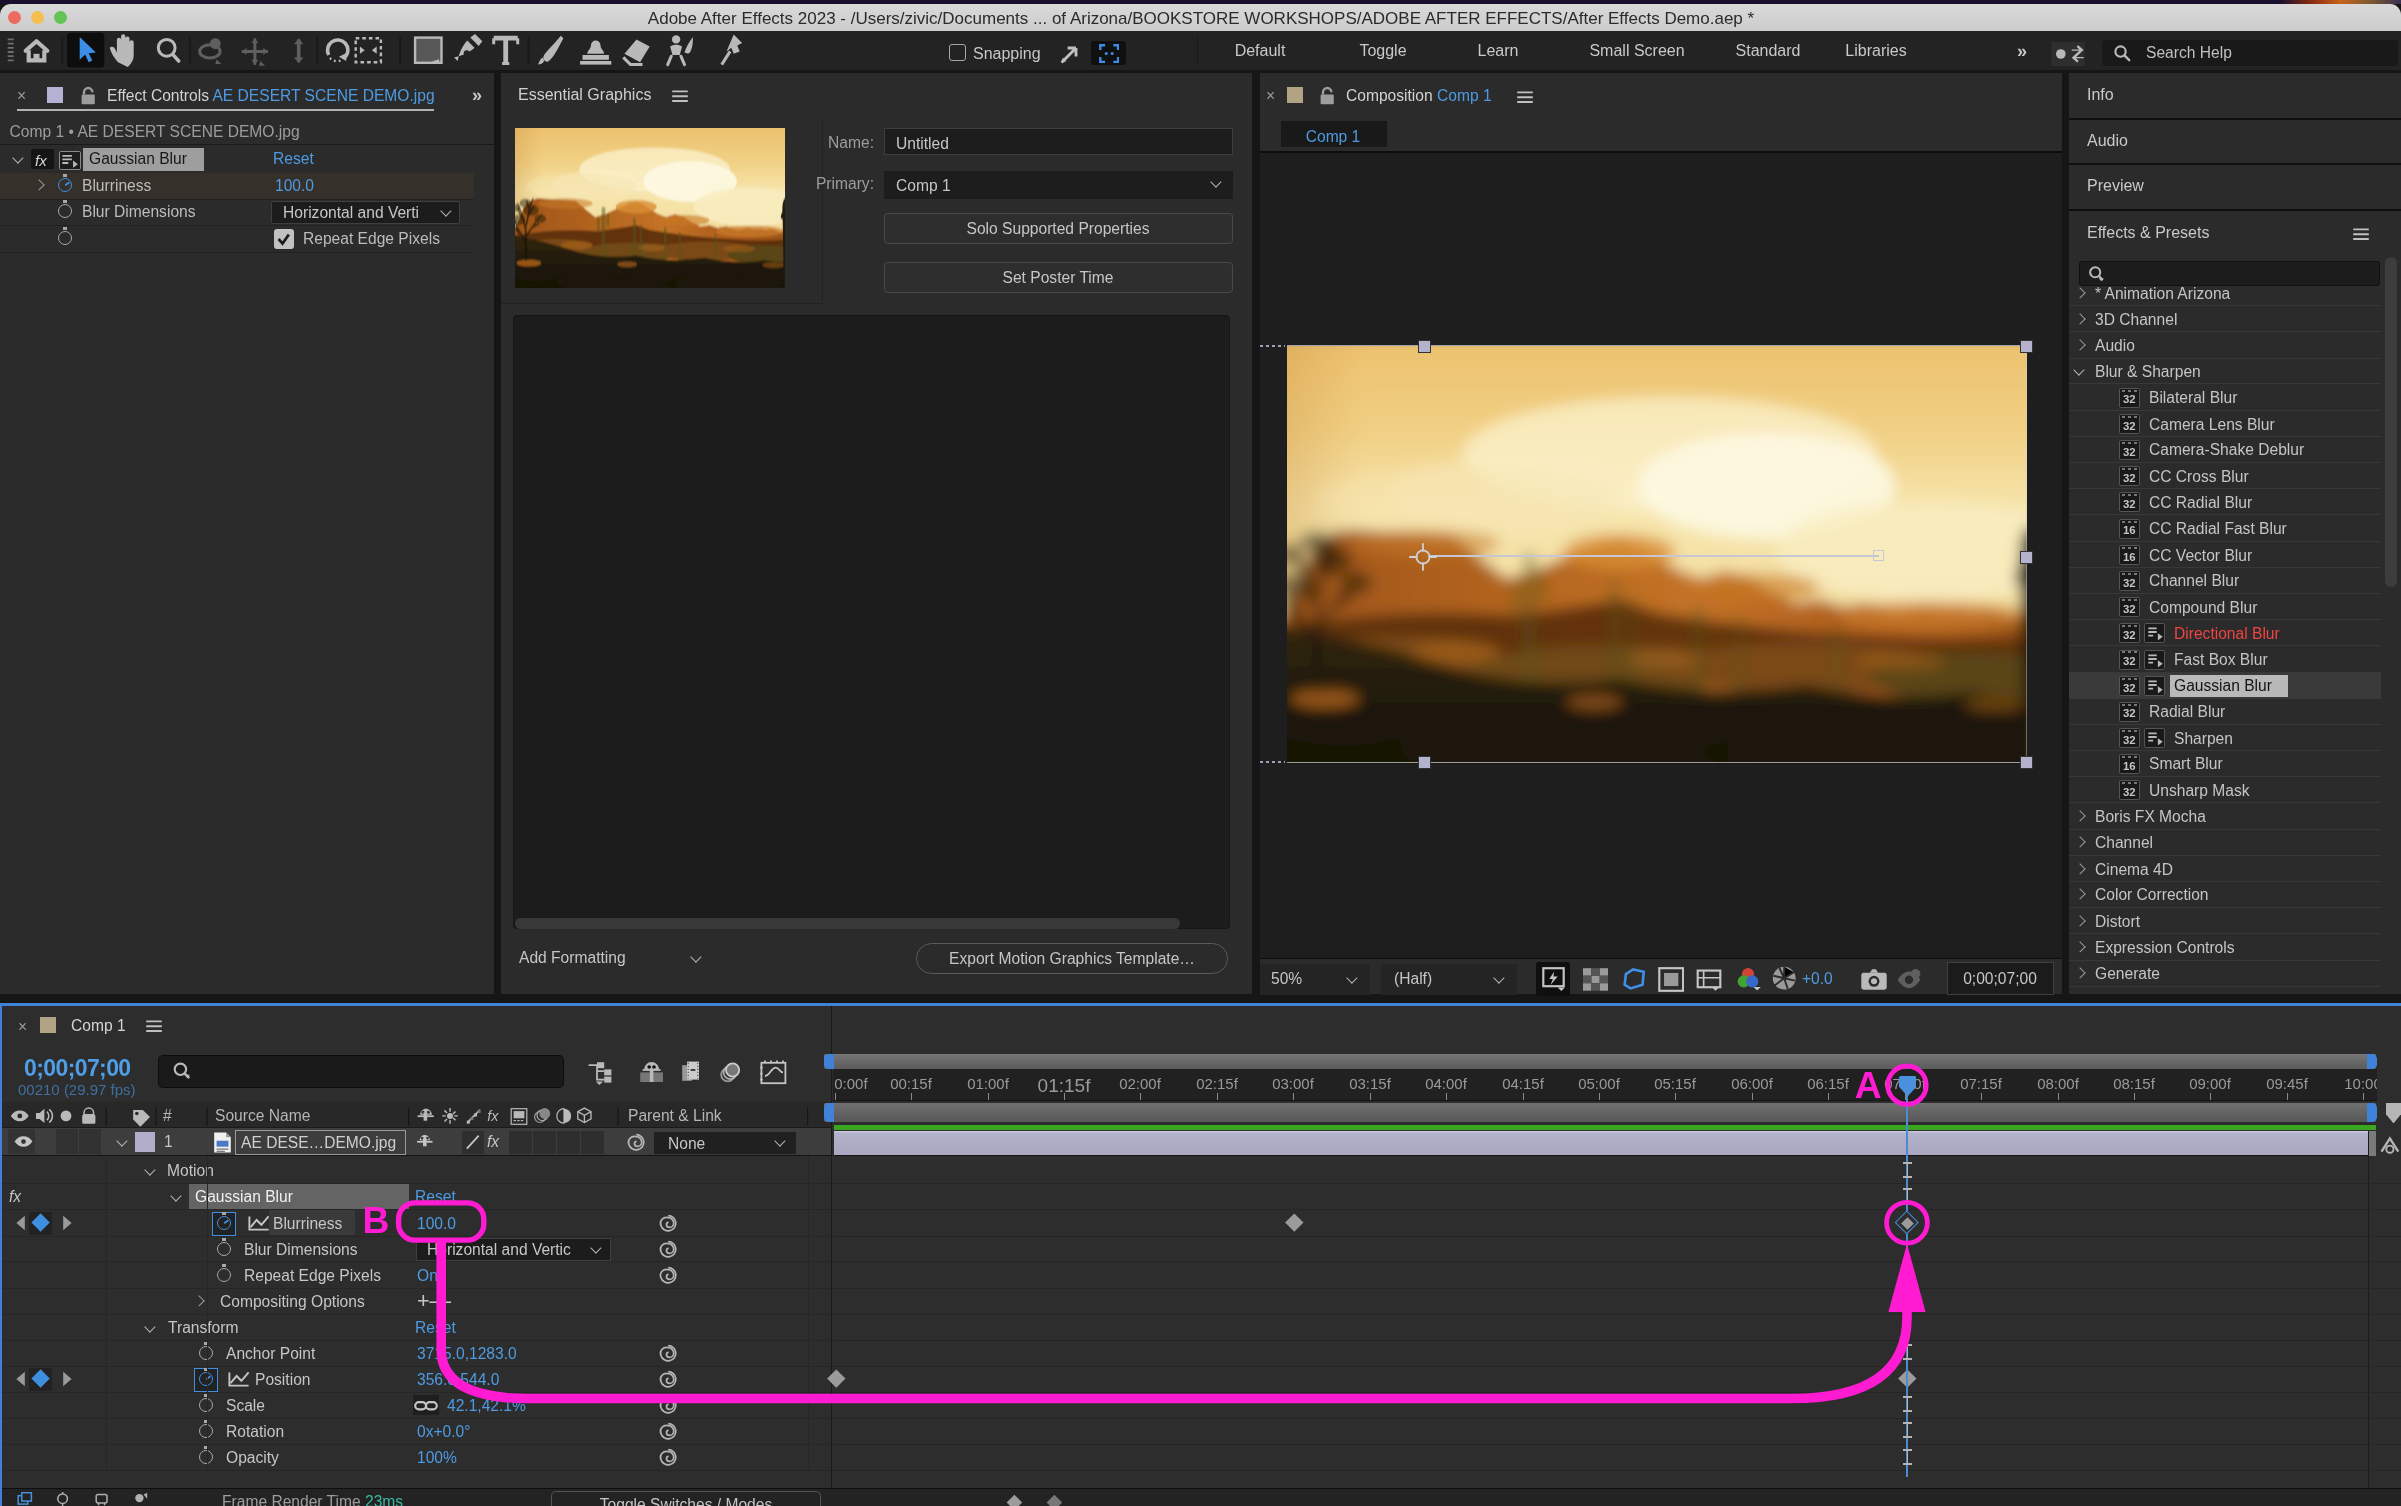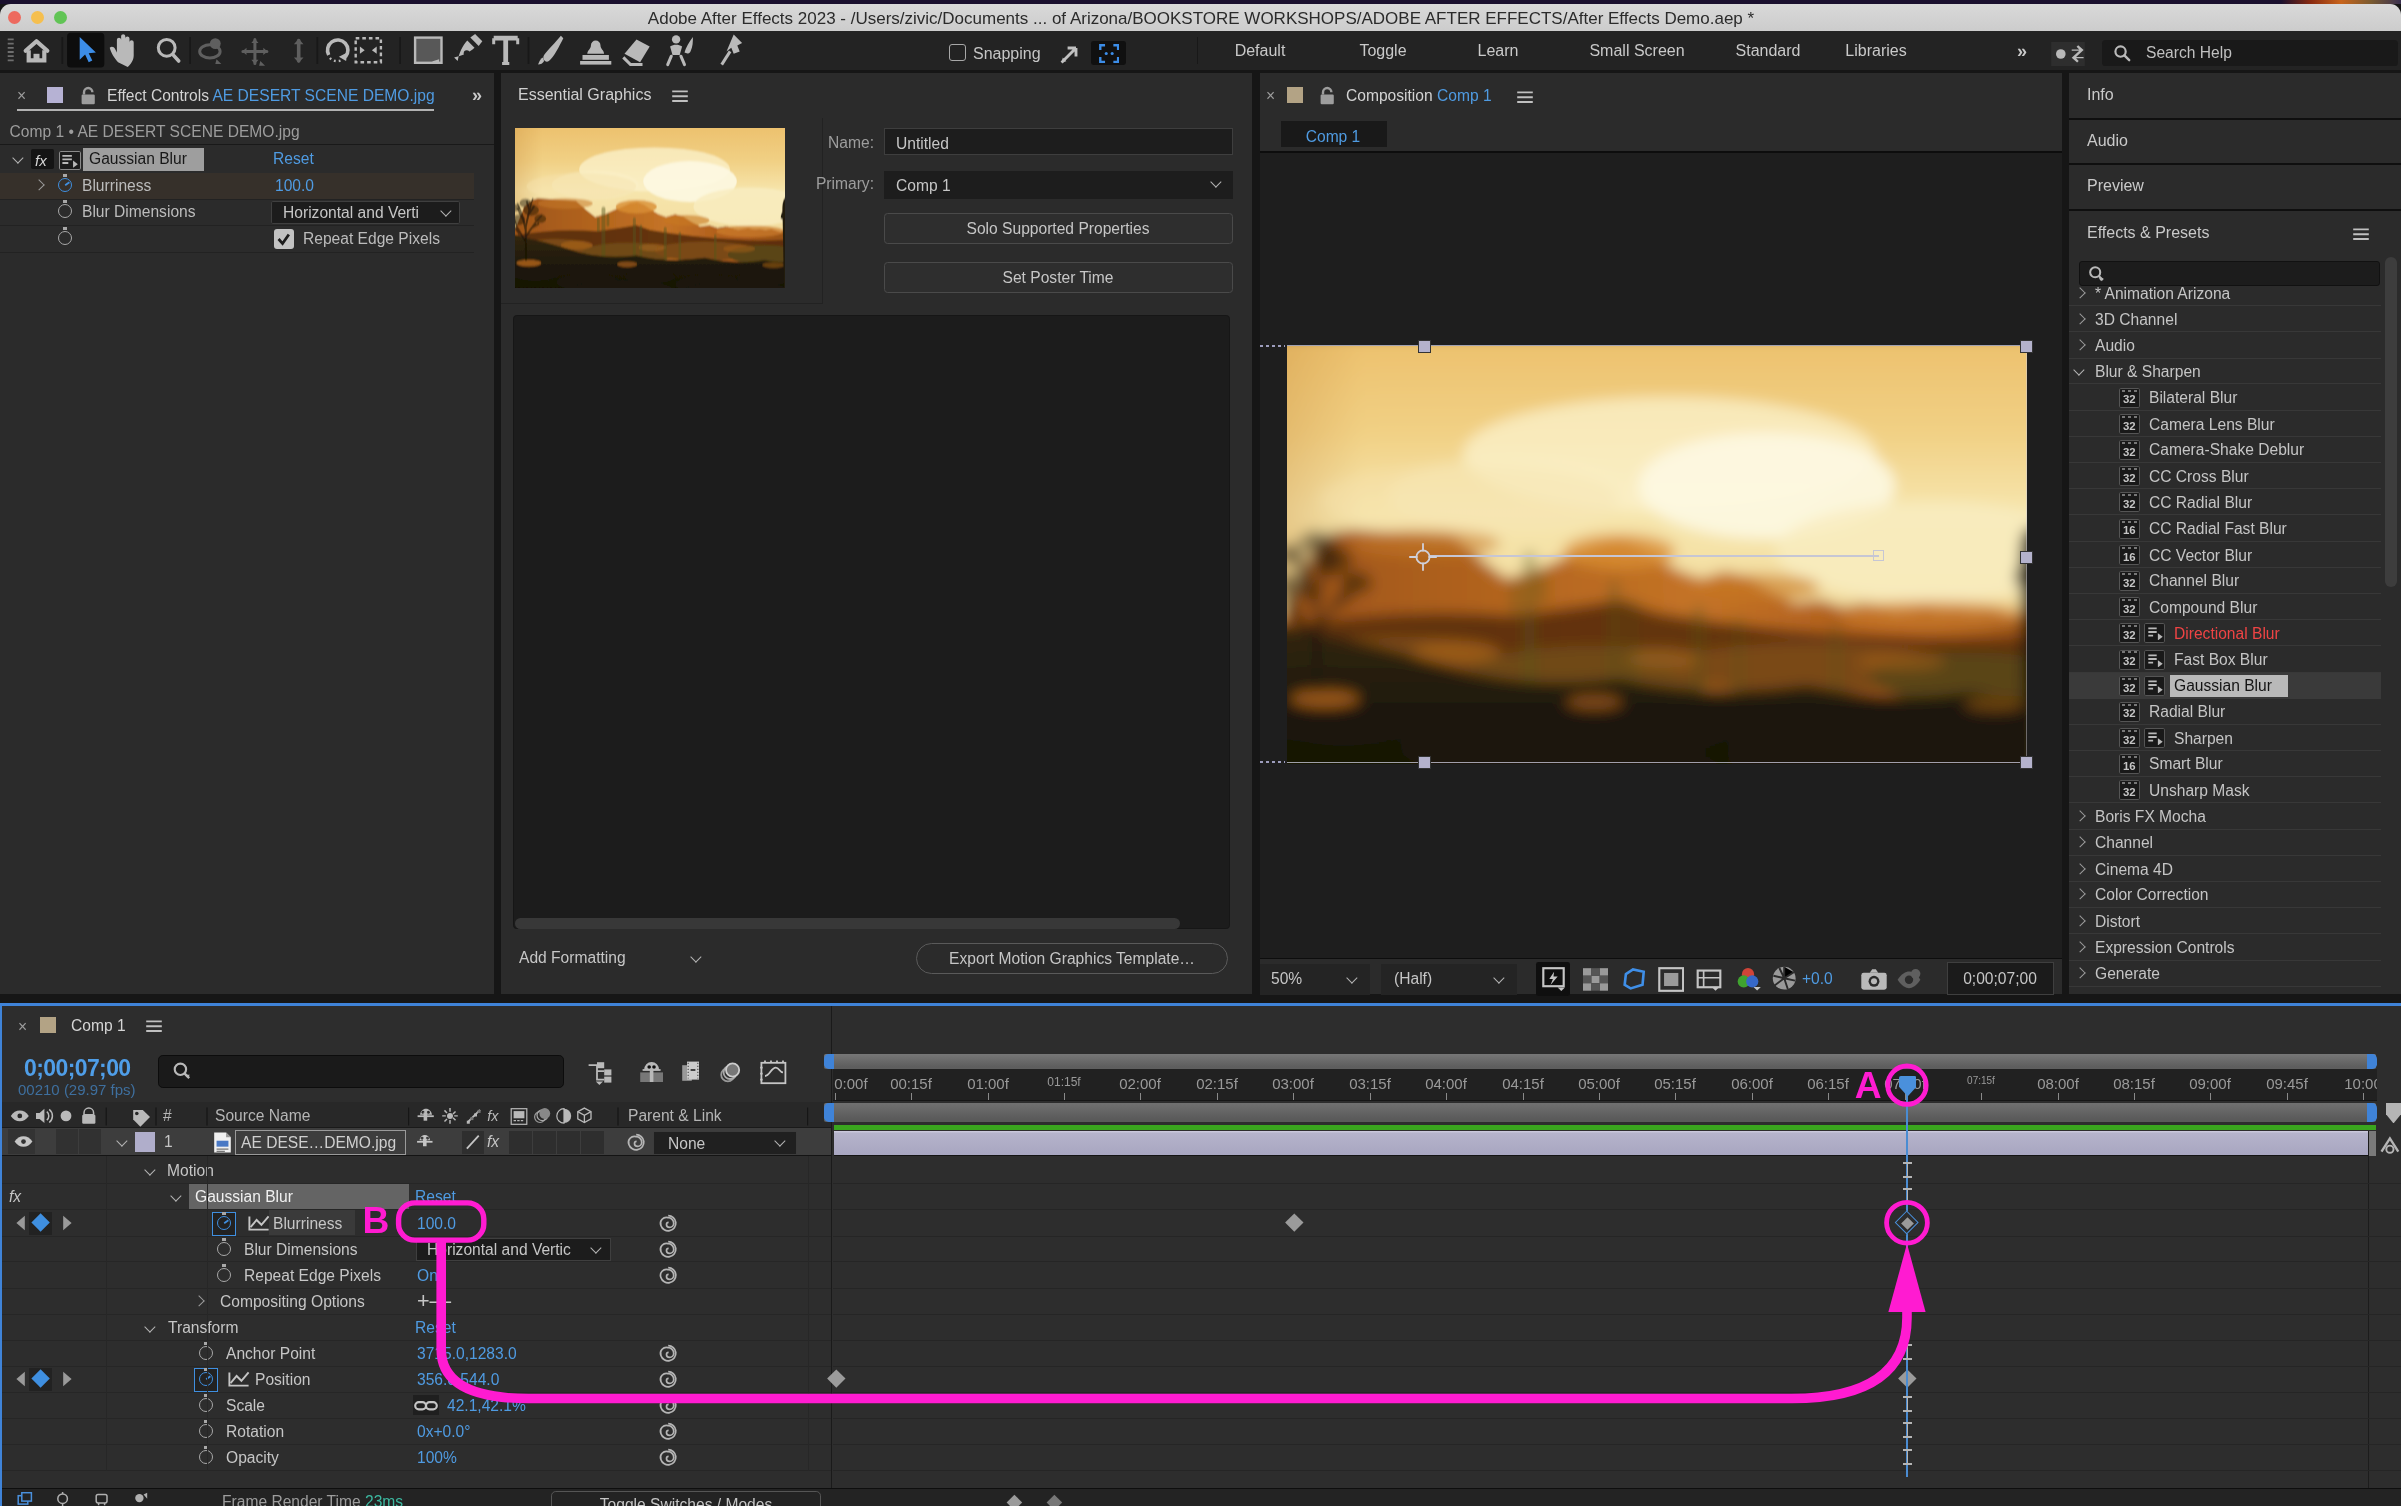--- a/index.html
+++ b/index.html
@@ -866,21 +866,21 @@
 <div class="ab" style="left:824px;top:1054px;width:1552px;height:15px;background:linear-gradient(#777,#5e5e5e 85%);border-radius:1.8px"></div>
 <div class="ab" style="left:824px;top:1054px;width:9.6px;height:15px;background:#3f83d8;border-radius:4.8px 0 0 4.8px"></div>
 <div class="ab" style="left:2367px;top:1054px;width:9.6px;height:15px;background:#3f83d8;border-radius:0 4.8px 4.8px 0"></div>
 <div class="ab" style="left:833px;top:1069px;width:1544px;height:32px;background:#212121;border-bottom:1.2px solid #161616;overflow:hidden" id="ruler">
     <div class="t" style="left:1.2px;top:7.2px;font-size:15px;color:#9a9a9a">0:00f</div>
     <div class="ab" style="left:1.8px;top:24px;width:1.2px;height:7.8px;background:#8a8a8a"></div>
     <div class="t ctr" style="left:78px;top:7.2px;font-size:15px;color:#9a9a9a">00:15f</div>
     <div class="ab" style="left:78px;top:24px;width:1.2px;height:7.8px;background:#8a8a8a"></div>
     <div class="t ctr" style="left:155px;top:7.2px;font-size:15px;color:#9a9a9a">01:00f</div>
     <div class="ab" style="left:155px;top:24px;width:1.2px;height:7.8px;background:#8a8a8a"></div>
-    <div class="t ctr" style="left:231px;top:7.2px;font-size:12px;color:#9a9a9a">01:15f</div>
+    <div class="t ctr" style="left:231px;top:7.2px;font-size:19px;color:#9a9a9a">01:15f</div>
     <div class="ab" style="left:231px;top:24px;width:1.2px;height:7.8px;background:#8a8a8a"></div>
     <div class="t ctr" style="left:307px;top:7.2px;font-size:15px;color:#9a9a9a">02:00f</div>
     <div class="ab" style="left:307px;top:24px;width:1.2px;height:7.8px;background:#8a8a8a"></div>
     <div class="t ctr" style="left:384px;top:7.2px;font-size:15px;color:#9a9a9a">02:15f</div>
     <div class="ab" style="left:384px;top:24px;width:1.2px;height:7.8px;background:#8a8a8a"></div>
     <div class="t ctr" style="left:460px;top:7.2px;font-size:15px;color:#9a9a9a">03:00f</div>
     <div class="ab" style="left:460px;top:24px;width:1.2px;height:7.8px;background:#8a8a8a"></div>
     <div class="t ctr" style="left:537px;top:7.2px;font-size:15px;color:#9a9a9a">03:15f</div>
     <div class="ab" style="left:537px;top:24px;width:1.2px;height:7.8px;background:#8a8a8a"></div>
     <div class="t ctr" style="left:613px;top:7.2px;font-size:15px;color:#9a9a9a">04:00f</div>
@@ -890,21 +890,21 @@
     <div class="t ctr" style="left:766px;top:7.2px;font-size:15px;color:#9a9a9a">05:00f</div>
     <div class="ab" style="left:766px;top:24px;width:1.2px;height:7.8px;background:#8a8a8a"></div>
     <div class="t ctr" style="left:842px;top:7.2px;font-size:15px;color:#9a9a9a">05:15f</div>
     <div class="ab" style="left:842px;top:24px;width:1.2px;height:7.8px;background:#8a8a8a"></div>
     <div class="t ctr" style="left:919px;top:7.2px;font-size:15px;color:#9a9a9a">06:00f</div>
     <div class="ab" style="left:919px;top:24px;width:1.2px;height:7.8px;background:#8a8a8a"></div>
     <div class="t ctr" style="left:995px;top:7.2px;font-size:15px;color:#9a9a9a">06:15f</div>
     <div class="ab" style="left:995px;top:24px;width:1.2px;height:7.8px;background:#8a8a8a"></div>
     <div class="t ctr" style="left:1072px;top:7.2px;font-size:15px;color:#9a9a9a">07:00f</div>
     <div class="ab" style="left:1072px;top:24px;width:1.2px;height:7.8px;background:#8a8a8a"></div>
-    <div class="t ctr" style="left:1148px;top:7.2px;font-size:10px;color:#9a9a9a">07:15f</div>
+    <div class="t ctr" style="left:1148px;top:7.2px;font-size:15px;color:#9a9a9a">07:15f</div>
     <div class="ab" style="left:1148px;top:24px;width:1.2px;height:7.8px;background:#8a8a8a"></div>
     <div class="t ctr" style="left:1225px;top:7.2px;font-size:15px;color:#9a9a9a">08:00f</div>
     <div class="ab" style="left:1225px;top:24px;width:1.2px;height:7.8px;background:#8a8a8a"></div>
     <div class="t ctr" style="left:1301px;top:7.2px;font-size:15px;color:#9a9a9a">08:15f</div>
     <div class="ab" style="left:1301px;top:24px;width:1.2px;height:7.8px;background:#8a8a8a"></div>
     <div class="t ctr" style="left:1377px;top:7.2px;font-size:15px;color:#9a9a9a">09:00f</div>
     <div class="ab" style="left:1377px;top:24px;width:1.2px;height:7.8px;background:#8a8a8a"></div>
     <div class="t ctr" style="left:1454px;top:7.2px;font-size:15px;color:#9a9a9a">09:45f</div>
     <div class="ab" style="left:1454px;top:24px;width:1.2px;height:7.8px;background:#8a8a8a"></div>
     <div class="t ctr" style="left:1530px;top:7.2px;font-size:15px;color:#9a9a9a">10:00</div>

